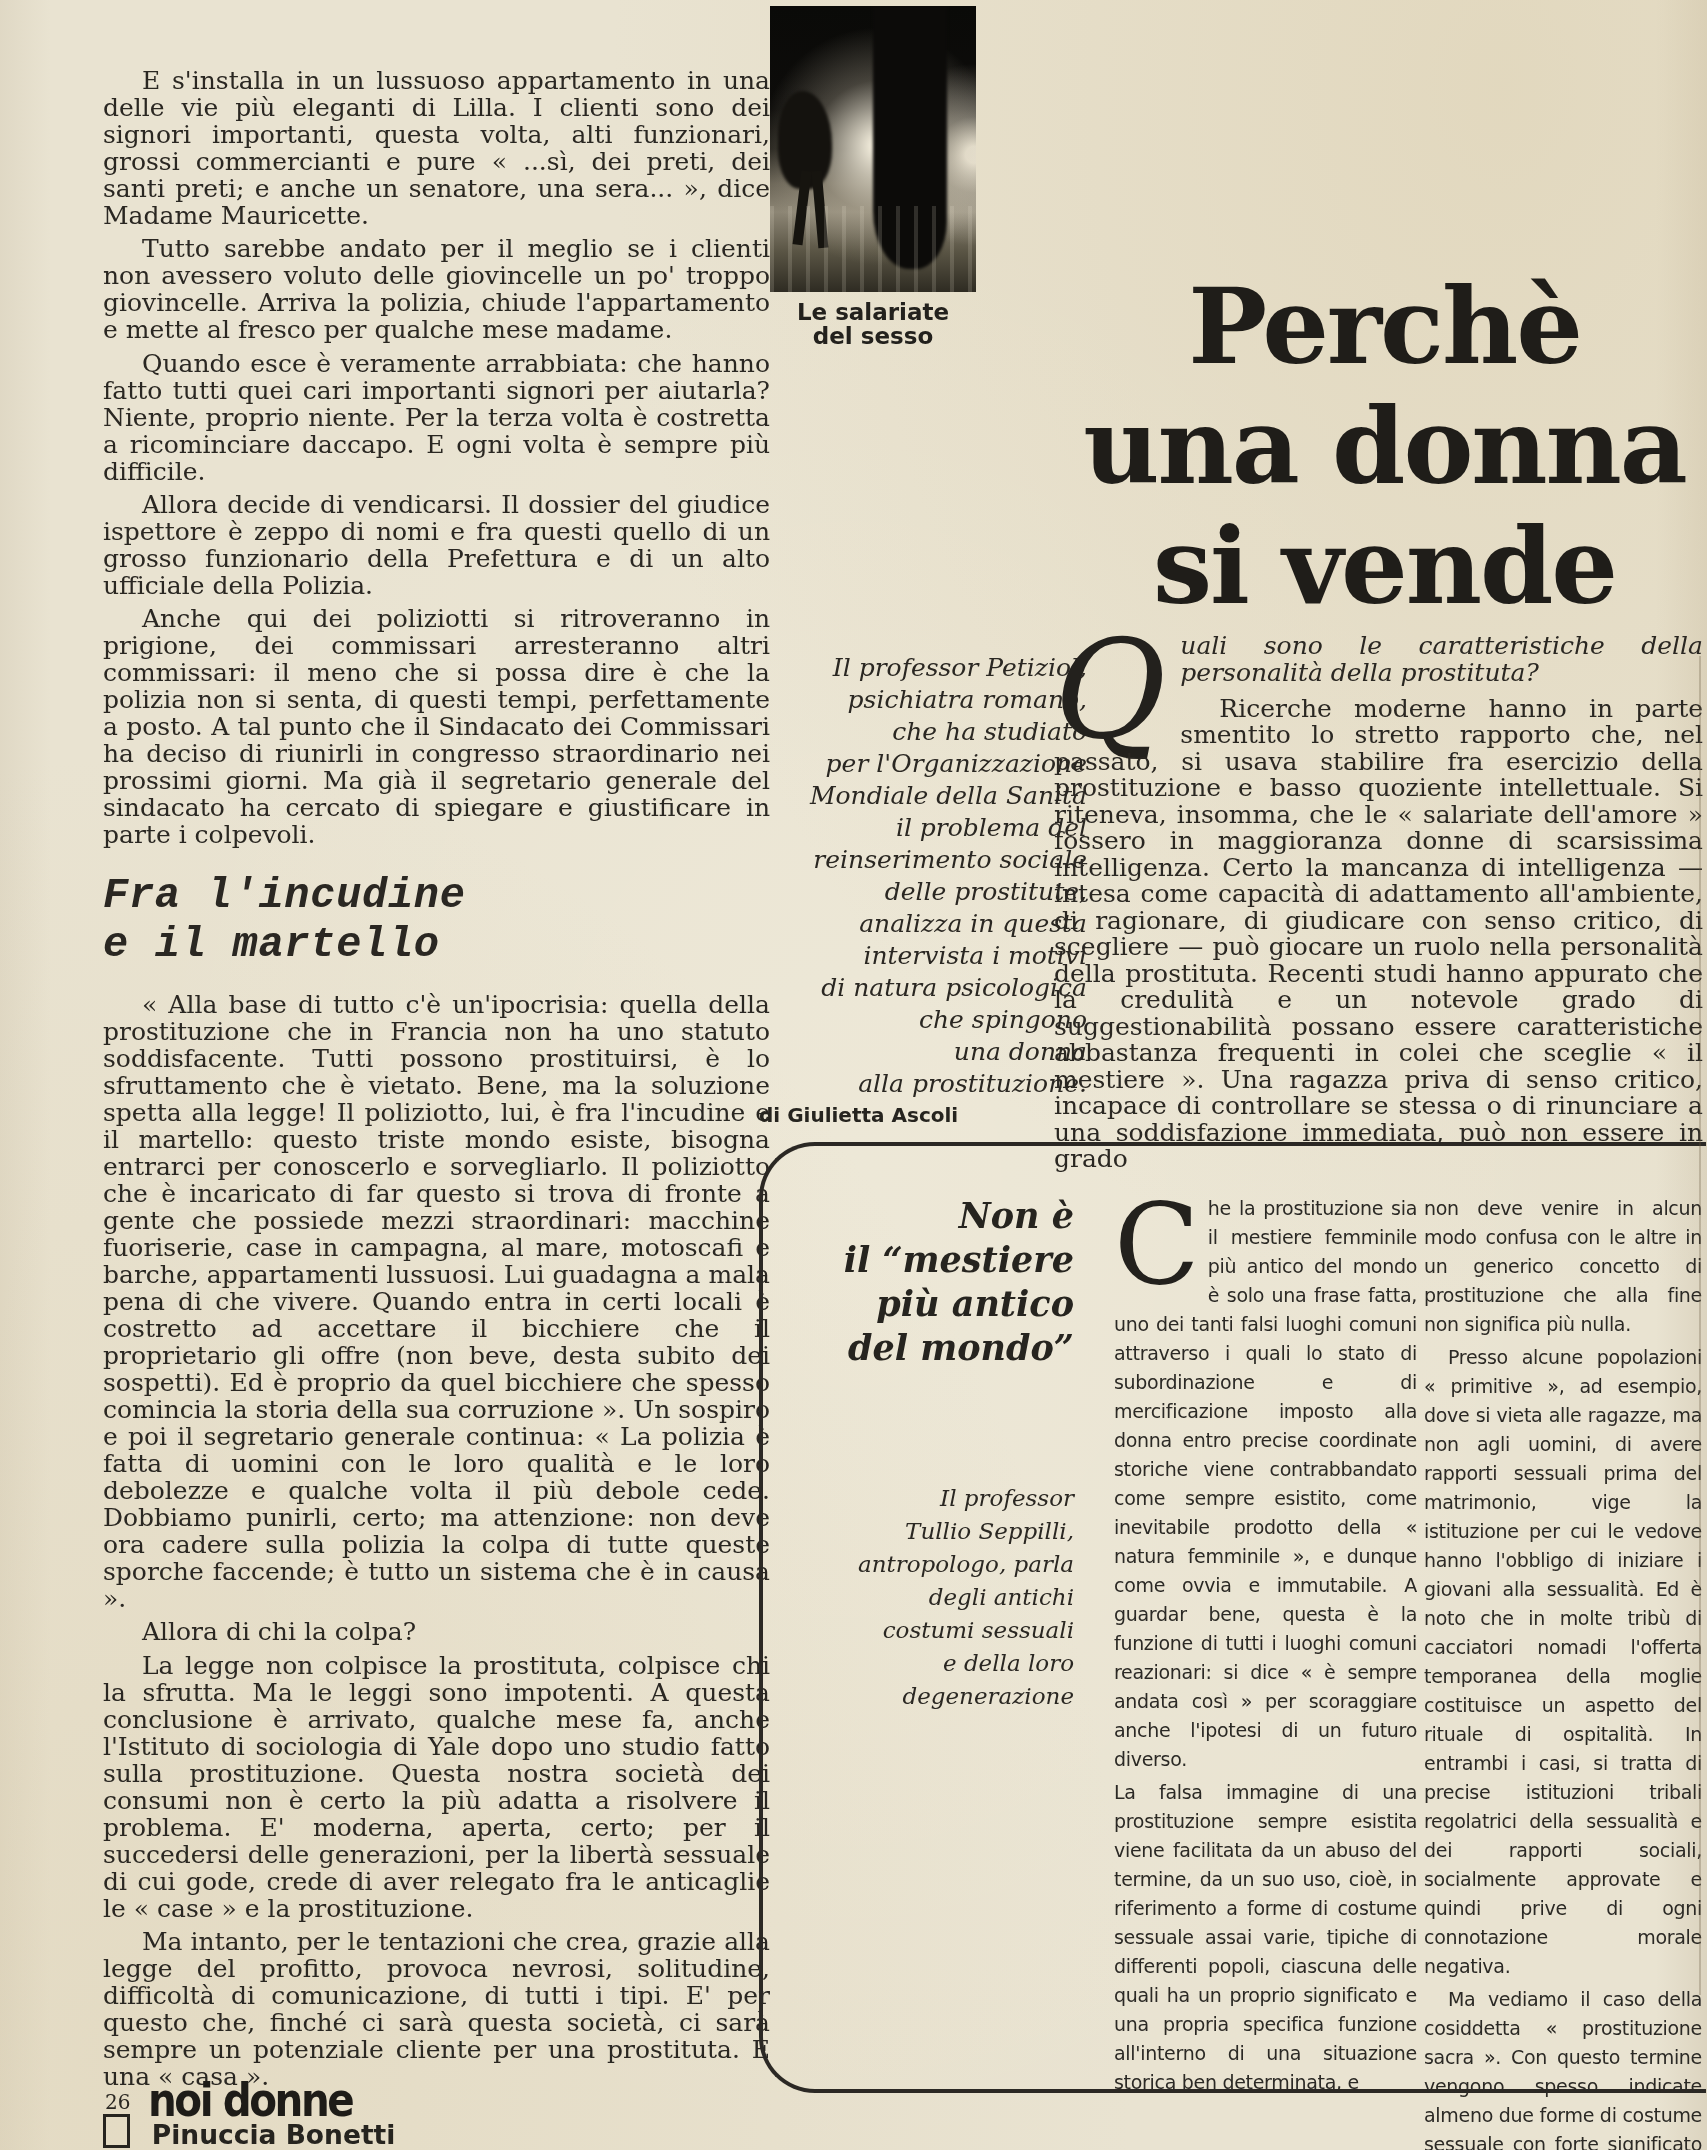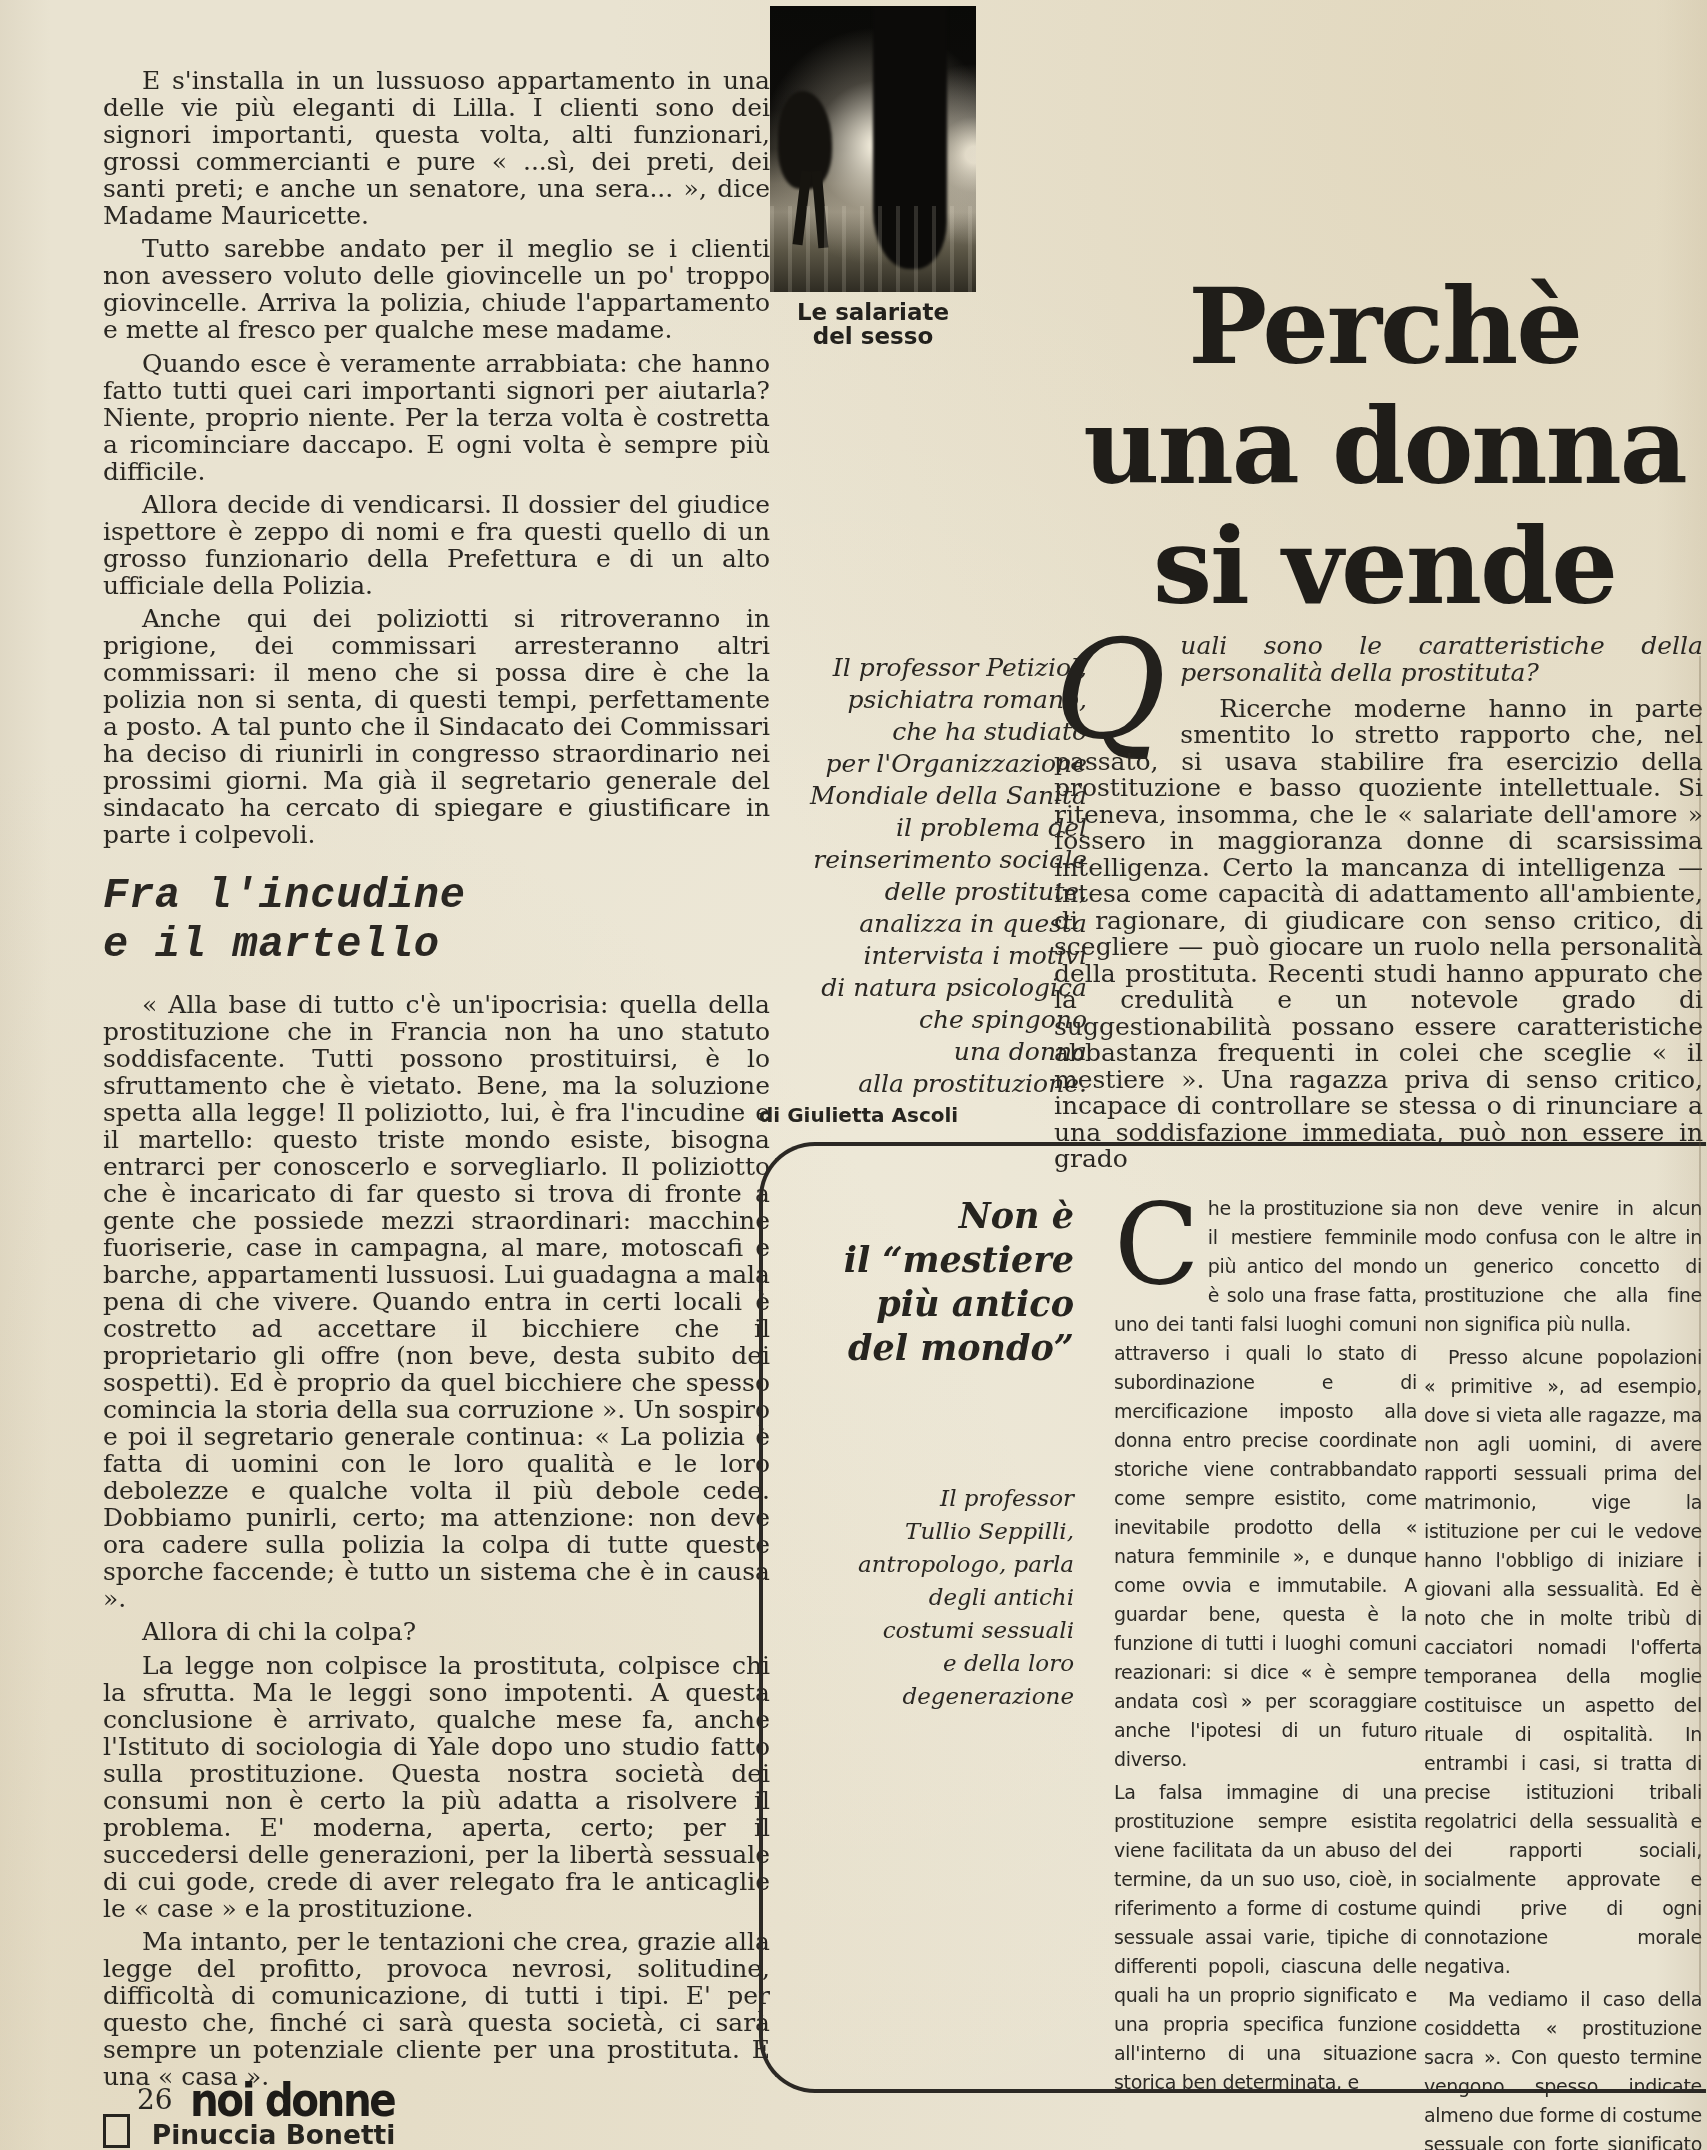--- a/index.html
+++ b/index.html
@@ -70,21 +70,21 @@
     font-family:"DejaVu Sans","Liberation Sans",sans-serif;
     font-size:19px;line-height:29px;letter-spacing:-0.3px;color:#2b2925;}
   .box-colB{left:1114px;top:1194px;width:303px;}
   .box-colC{left:1424px;top:1194px;width:278px;}
   .box-col p{margin:0 0 4.2px 0;}
   .box-col p + p{text-indent:24px;}
   .dropC{float:left;font-family:"DejaVu Serif",serif;font-size:112px;line-height:88px;
     margin:5.6px 8.4px 0 0;color:#23211d;}
   
   .footer{position:absolute;left:105px;top:2073px;}
-  .page-num{font-size:28px;vertical-align:7px;margin-left:32px;}
+  .page-num{font-size:20px;vertical-align:7px;}
   .logo{display:inline-block;margin-left:14px;font-family:"DejaVu Sans","Liberation Sans",sans-serif;
     font-weight:bold;font-size:46px;letter-spacing:-2.8px;transform:scaleX(.88);transform-origin:left center;
     color:#1e1c18;}
   .scan-line{position:absolute;left:1699px;top:656px;width:2.1px;height:1339px;
     background:rgba(100,85,60,.28);}
 </style>
 </head>
 <body>
 
 <div id="page">

